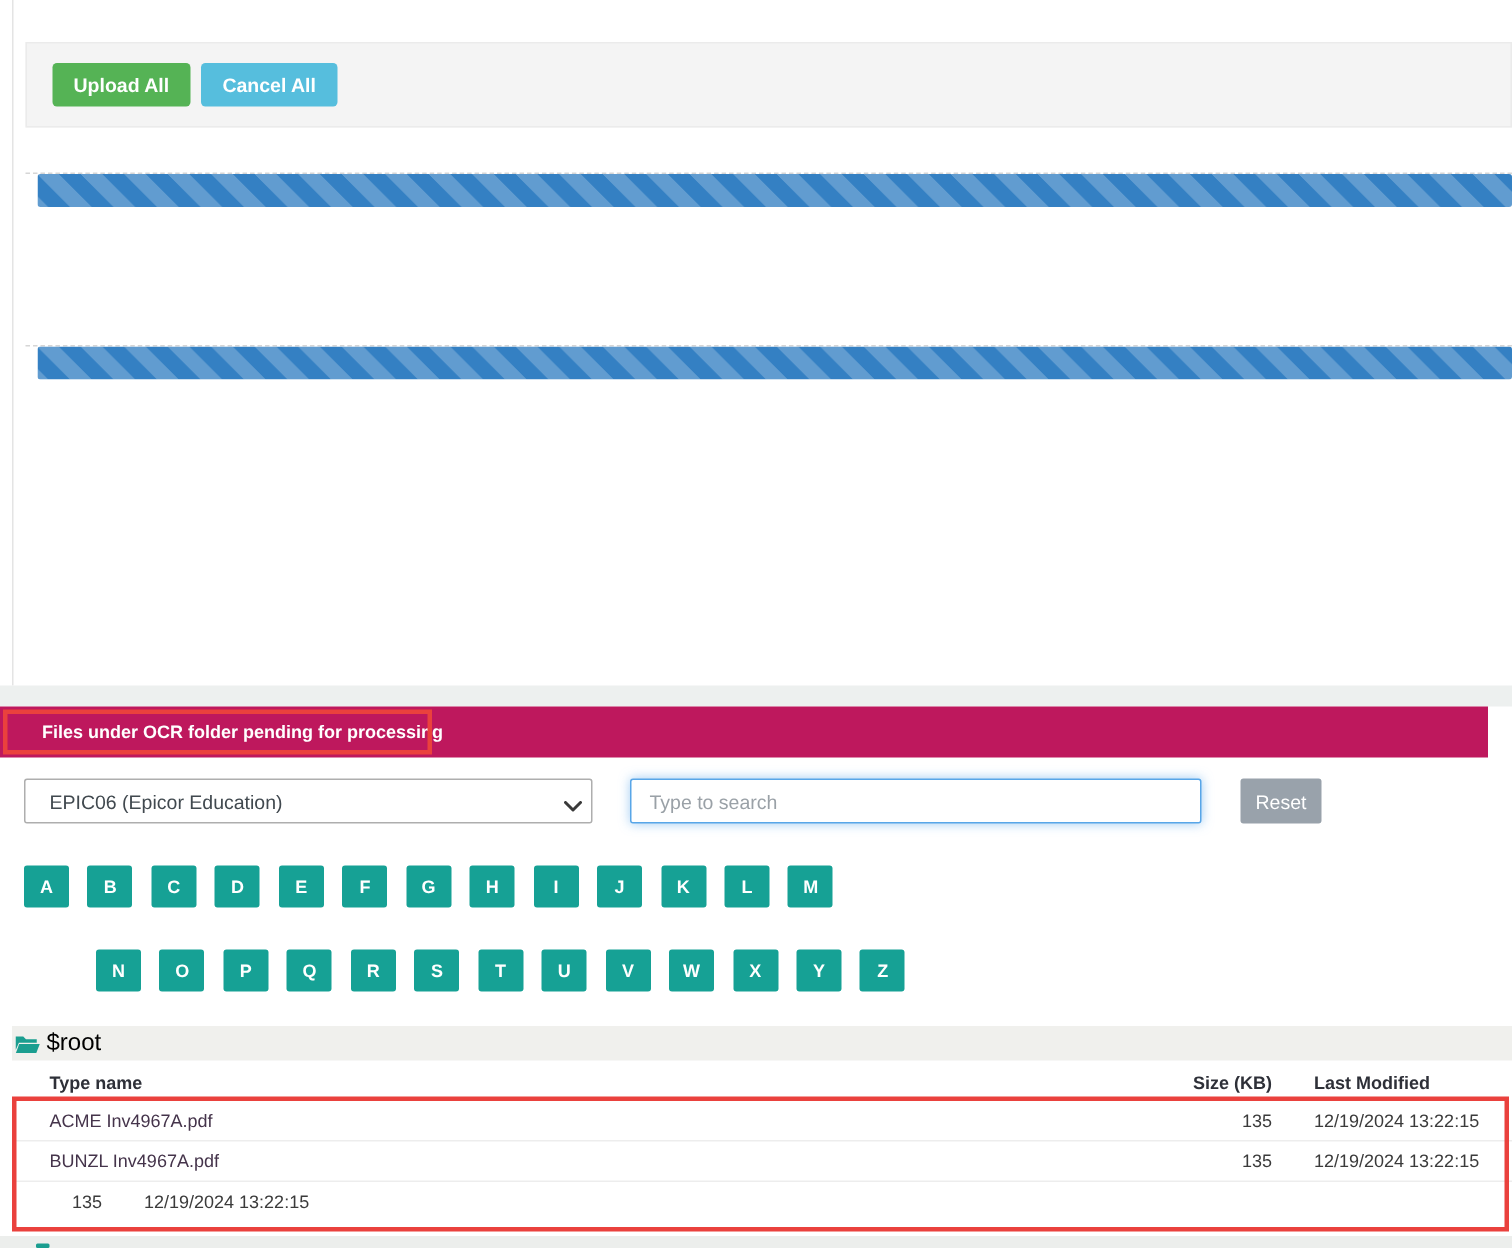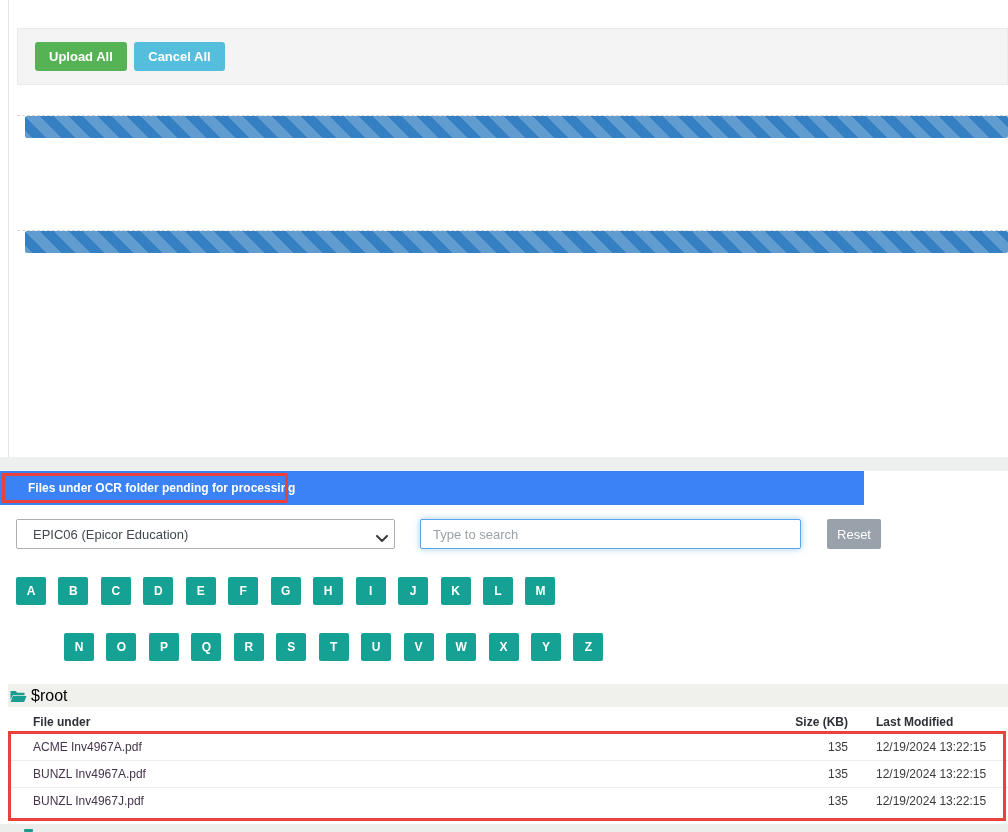--- a/index.html
+++ b/index.html
@@ -43,22 +43,22 @@
     background-color: #3480c3;
     background-image: linear-gradient(45deg,
       rgba(255,255,255,0.22) 25%, transparent 25%, transparent 50%,
       rgba(255,255,255,0.22) 50%, rgba(255,255,255,0.22) 75%, transparent 75%, transparent);
     background-size: 29px 29px;
   }
 
   
   .section-strip { position: absolute; left: 0; top: 457px; width: 1008px; height: 14px; background: #edf0ef; }
   .teal-bar {
-    position: absolute; left: 0; top: 471px; width: 864px; height: 34px;
-    background: #3b82f6;
+    position: absolute; left: 0; top: 471px; width: 992px; height: 34px;
+    background: #be185d;
   }
   .teal-bar-title {
     position: absolute; left: 28px; top: 0; line-height: 34px;
     color: #ffffff; font-size: 12px; font-weight: bold; white-space: nowrap;
   }
   .annotation-box { position: absolute; border: 3px solid #ea413d; pointer-events: none; background: transparent; }
   .annotation-title { left: 2px; top: 473px; width: 286px; height: 30px; }
   .annotation-rows  { left: 8px; top: 731px; width: 998px; height: 90px; }
 
   
@@ -196,39 +196,38 @@
     <svg width="17" height="13" viewBox="0 0 17 13">
       <path d="M0.5 1 h5 l1.8 1.8 h7.2 v2.4 H2.6 L0.5 10 Z" fill="#1b9e90"></path>
       <path d="M2.8 6 H16.5 L14.2 12 H0.6 Z" fill="#1b9e90"></path>
     </svg>
   </span>
   <span class="root-label">$root</span>
 </div>
 
 <div class="file-table">
   <div class="trow thead table-pad">
-    <div class="col-name">File under</div>
+    <div class="col-name">Type name</div>
     <div class="col-size">Size (KB)</div>
     <div class="col-date">Last Modified</div>
   </div>
 
   <div class="trow tbody-row table-pad">
     <div class="col-name">ACME Inv4967A.pdf</div>
     <div class="col-size">135</div>
     <div class="col-date">12/19/2024 13:22:15</div>
   </div>
 
   <div class="trow tbody-row table-pad">
     <div class="col-name">BUNZL Inv4967A.pdf</div>
     <div class="col-size">135</div>
     <div class="col-date">12/19/2024 13:22:15</div>
   </div>
 
   <div class="trow tbody-row table-pad">
-    <div class="col-name">BUNZL Inv4967J.pdf</div>
     <div class="col-size">135</div>
     <div class="col-date">12/19/2024 13:22:15</div>
   </div>
 </div>
 
 <div class="annotation-box annotation-rows"></div>
 
 <div class="bottom-band"></div>
 <div class="folder-fleck"></div>
 

